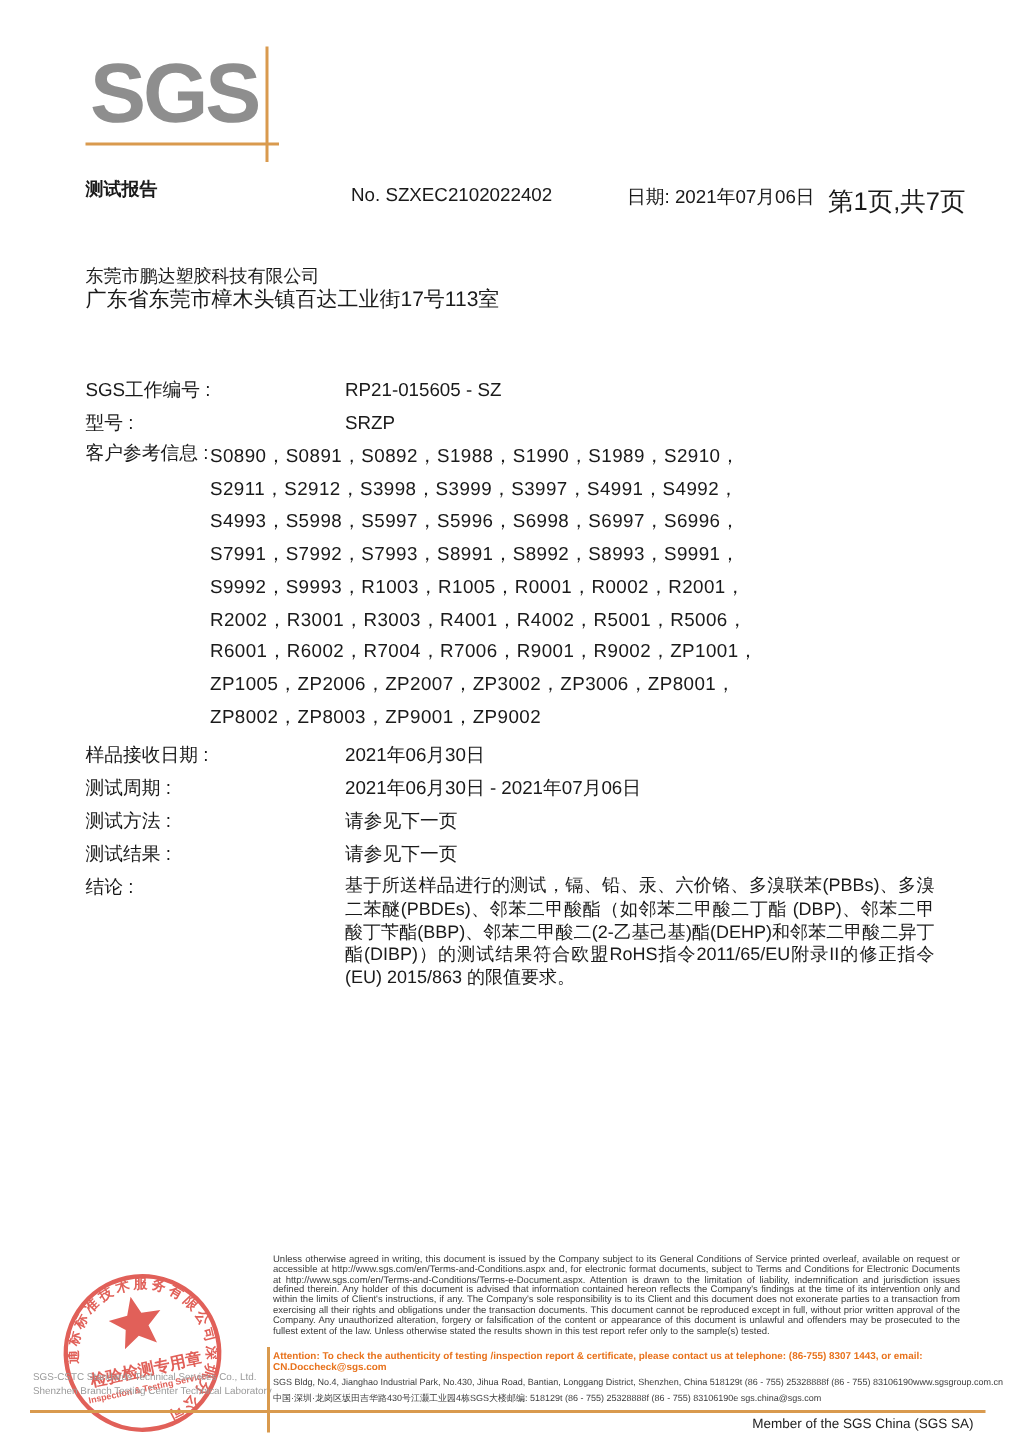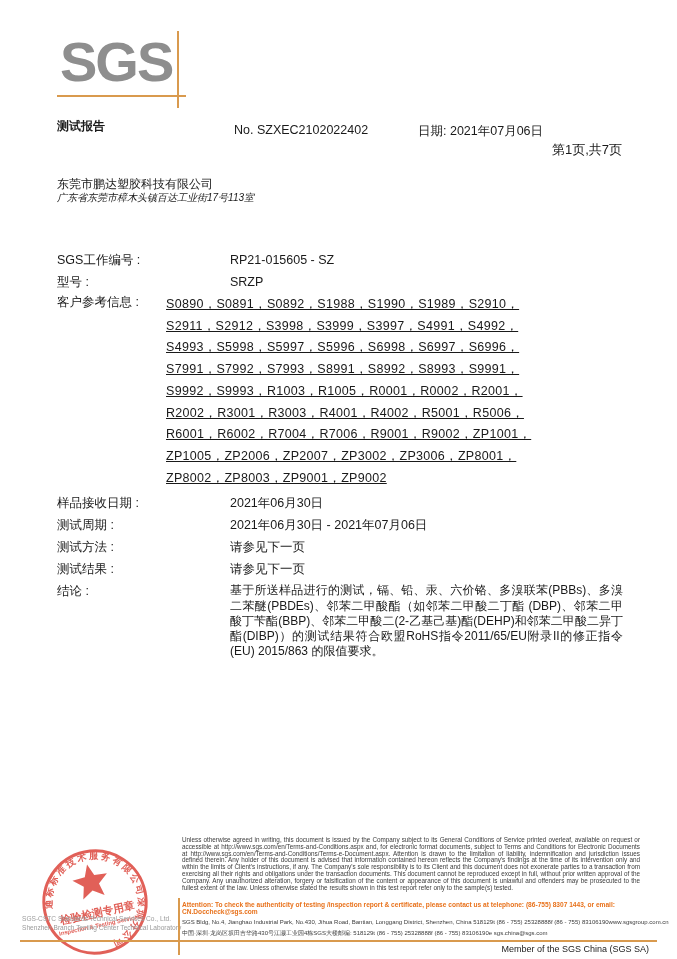--- a/index.html
+++ b/index.html
@@ -9,33 +9,33 @@
   
   .logo-text{position:absolute;left:60px;top:34px;font-size:56px;font-weight:bold;
     color:#8e8e8e;letter-spacing:-2px;line-height:1;}
   .logo-hline{position:absolute;left:57px;top:95px;width:129px;height:2px;}
   .logo-vline{position:absolute;left:177px;top:31px;width:2px;height:77px;}
 
   
   .doc-title{position:absolute;left:57px;top:118px;font-size:12px;font-weight:bold;}
   .report-no{position:absolute;left:234px;top:123px;font-size:12.5px;}
   .report-date{position:absolute;left:418px;top:123px;font-size:12.5px;}
-  .page-no{position:absolute;left:552px;top:141px;font-size:13px;}
+  .page-no{position:absolute;left:552px;top:123px;font-size:17px;}
 
   
   .applicant-name{position:absolute;left:57px;top:176px;font-size:12px;}
-  .applicant-address{position:absolute;left:57px;top:191px;font-size:10px;font-style:italic;}
+  .applicant-address{position:absolute;left:57px;top:191px;font-size:14px;}
 
   
   .main{position:absolute;left:57px;top:250px;width:566px;font-size:12.5px;}
   .intro{line-height:20px;margin-bottom:8px;}
   .info-row{position:relative;line-height:20px;margin-bottom:2px;}
   .info-label{position:absolute;left:0;top:0;}
   .info-value{margin-left:173px;}
-  .ref-line{line-height:21.7px;margin-left:109px;letter-spacing:0.3px;text-decoration:underline;}
+  .ref-line{line-height:21.7px;margin-left:83px;letter-spacing:0.3px;}
   .ref-row{position:relative;margin-bottom:4px;}
   .conclusion-row{position:relative;margin-top:4px;}
   .conclusion-text{margin-left:173px;width:393px;font-size:12px;line-height:15.2px;text-align:justify;}
 
   
   .stamp{position:absolute;left:36px;top:843px;width:118px;height:118px;transform:rotate(-12deg);opacity:0.88;}
   .lab-lines{position:absolute;left:22px;top:915px;width:162px;font-size:6.6px;line-height:8.5px;color:#9b9b9b;}
   .disclaimer{position:absolute;left:182px;top:837px;width:458px;font-size:6.35px;line-height:6.8px;
     text-align:justify;color:#3c3c3c;}
   .attention{position:absolute;left:182px;top:901px;width:458px;font-size:6.6px;line-height:7.2px;

